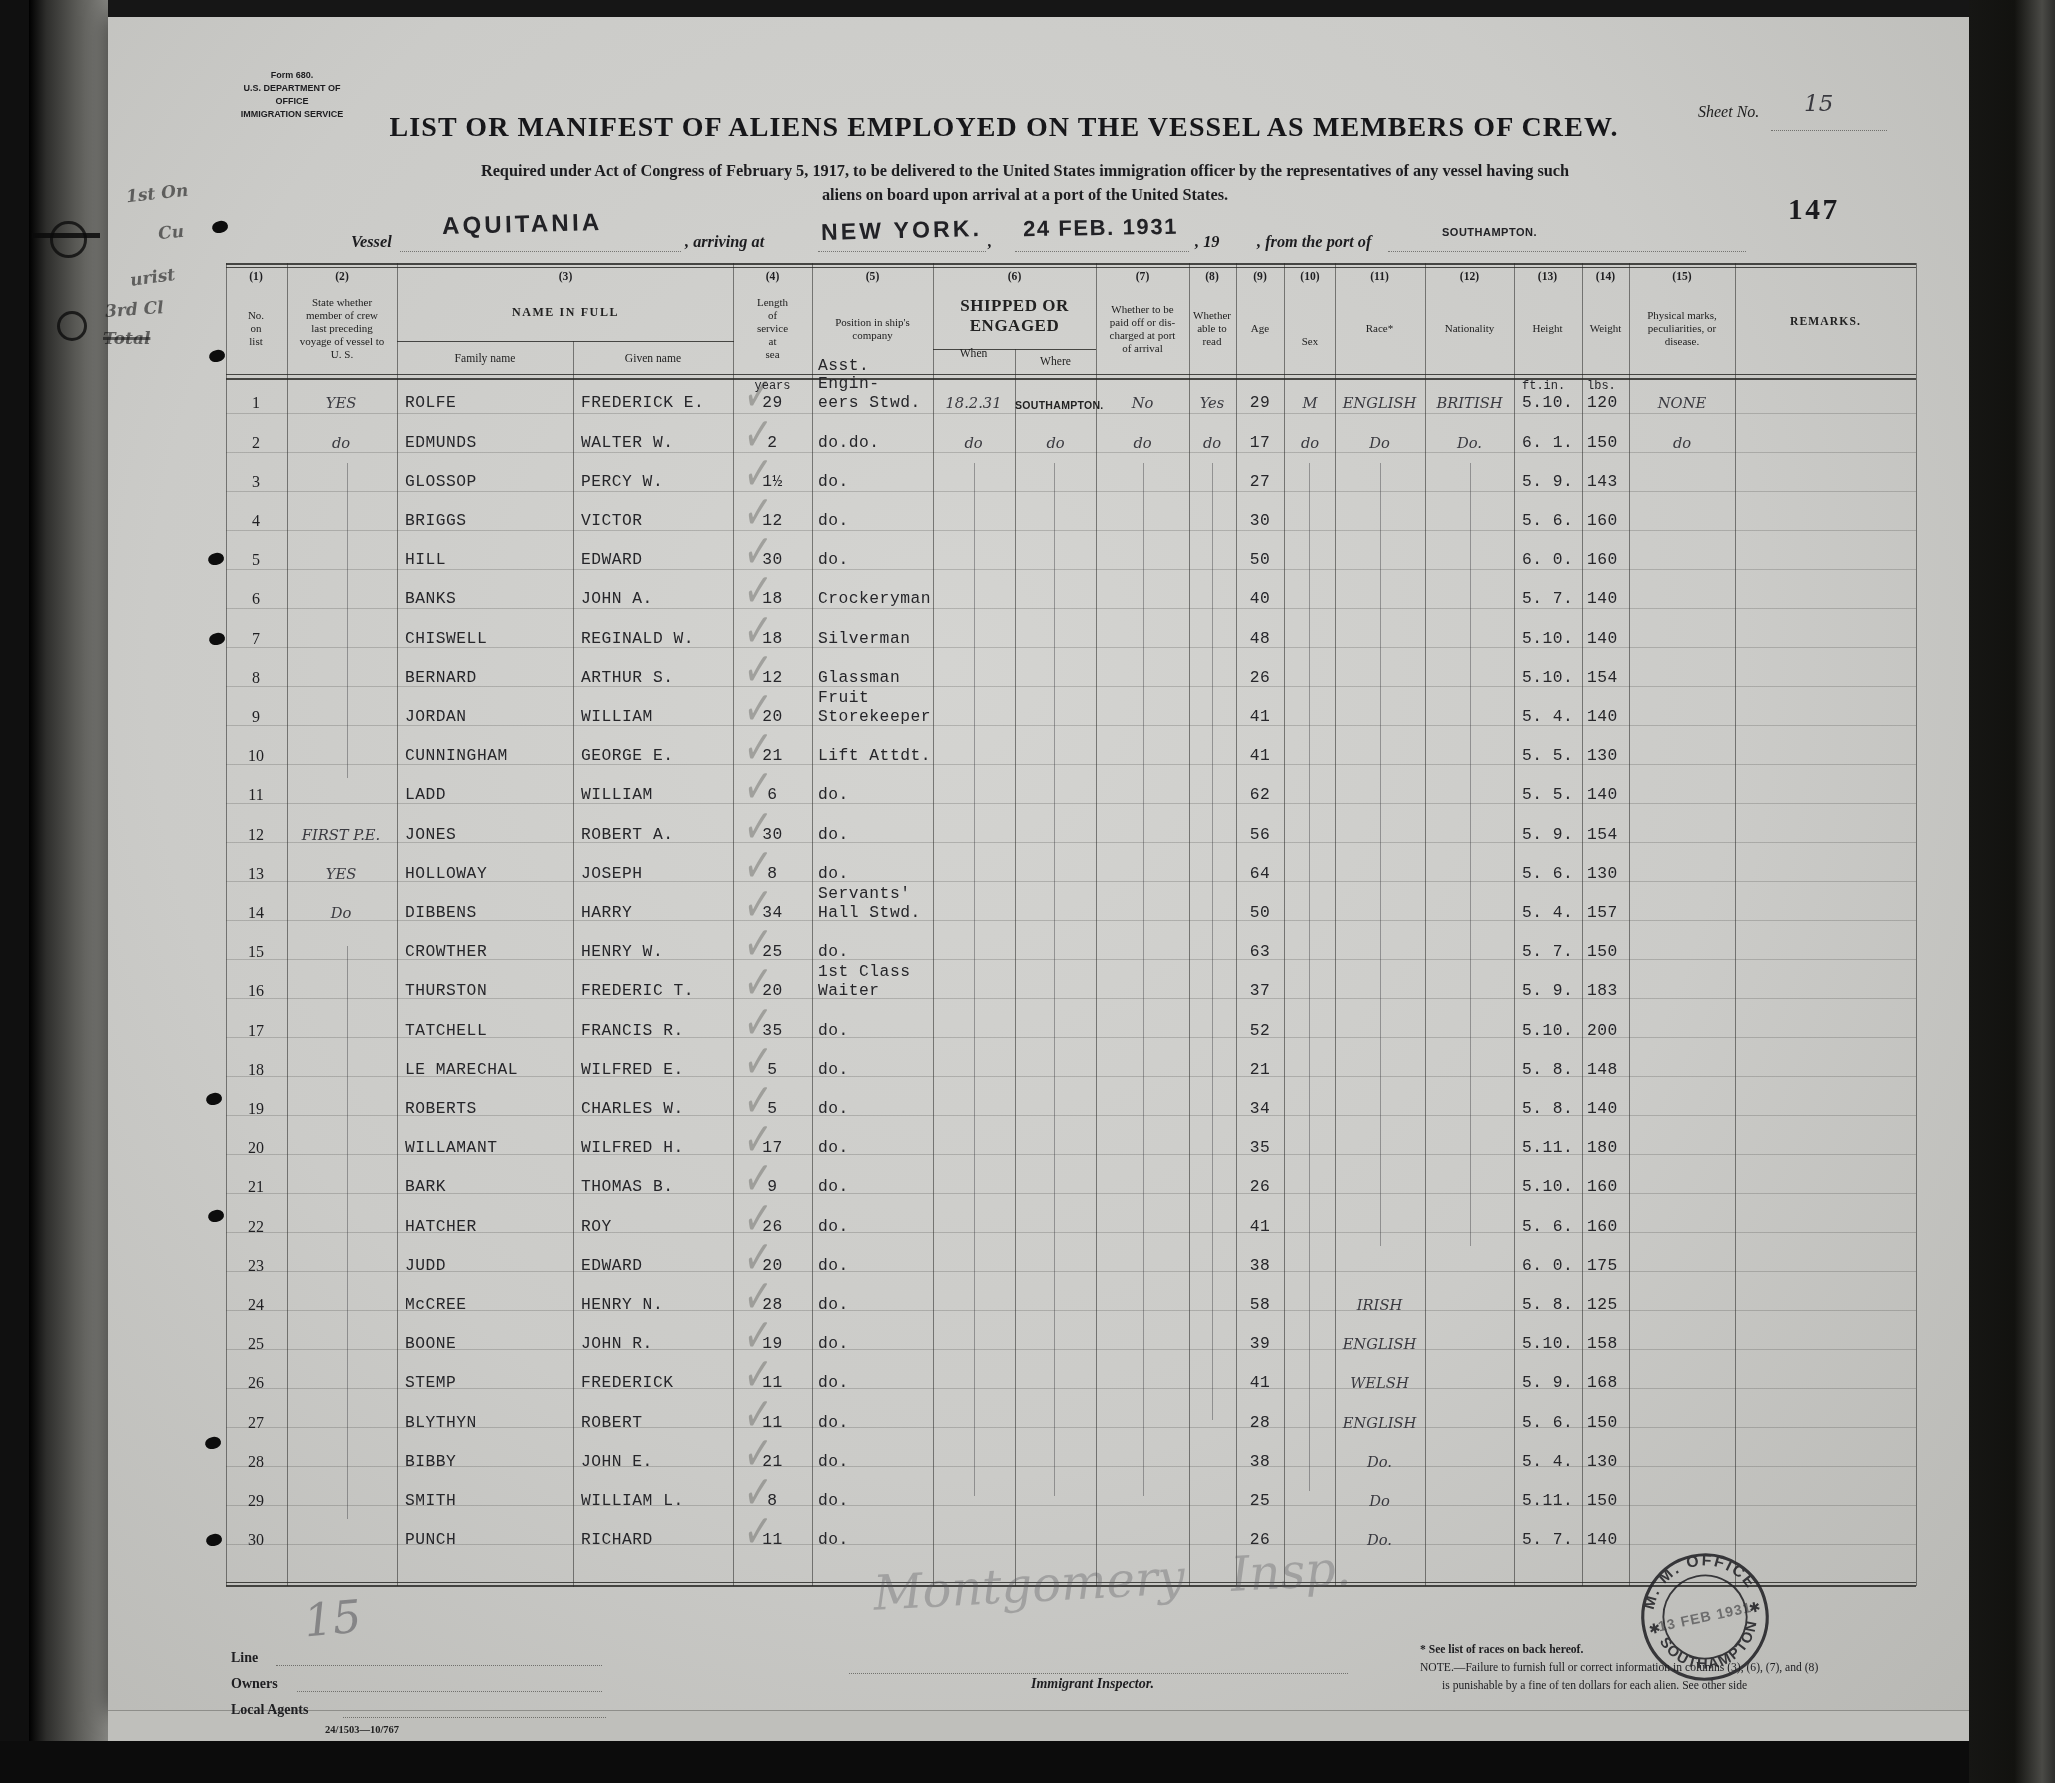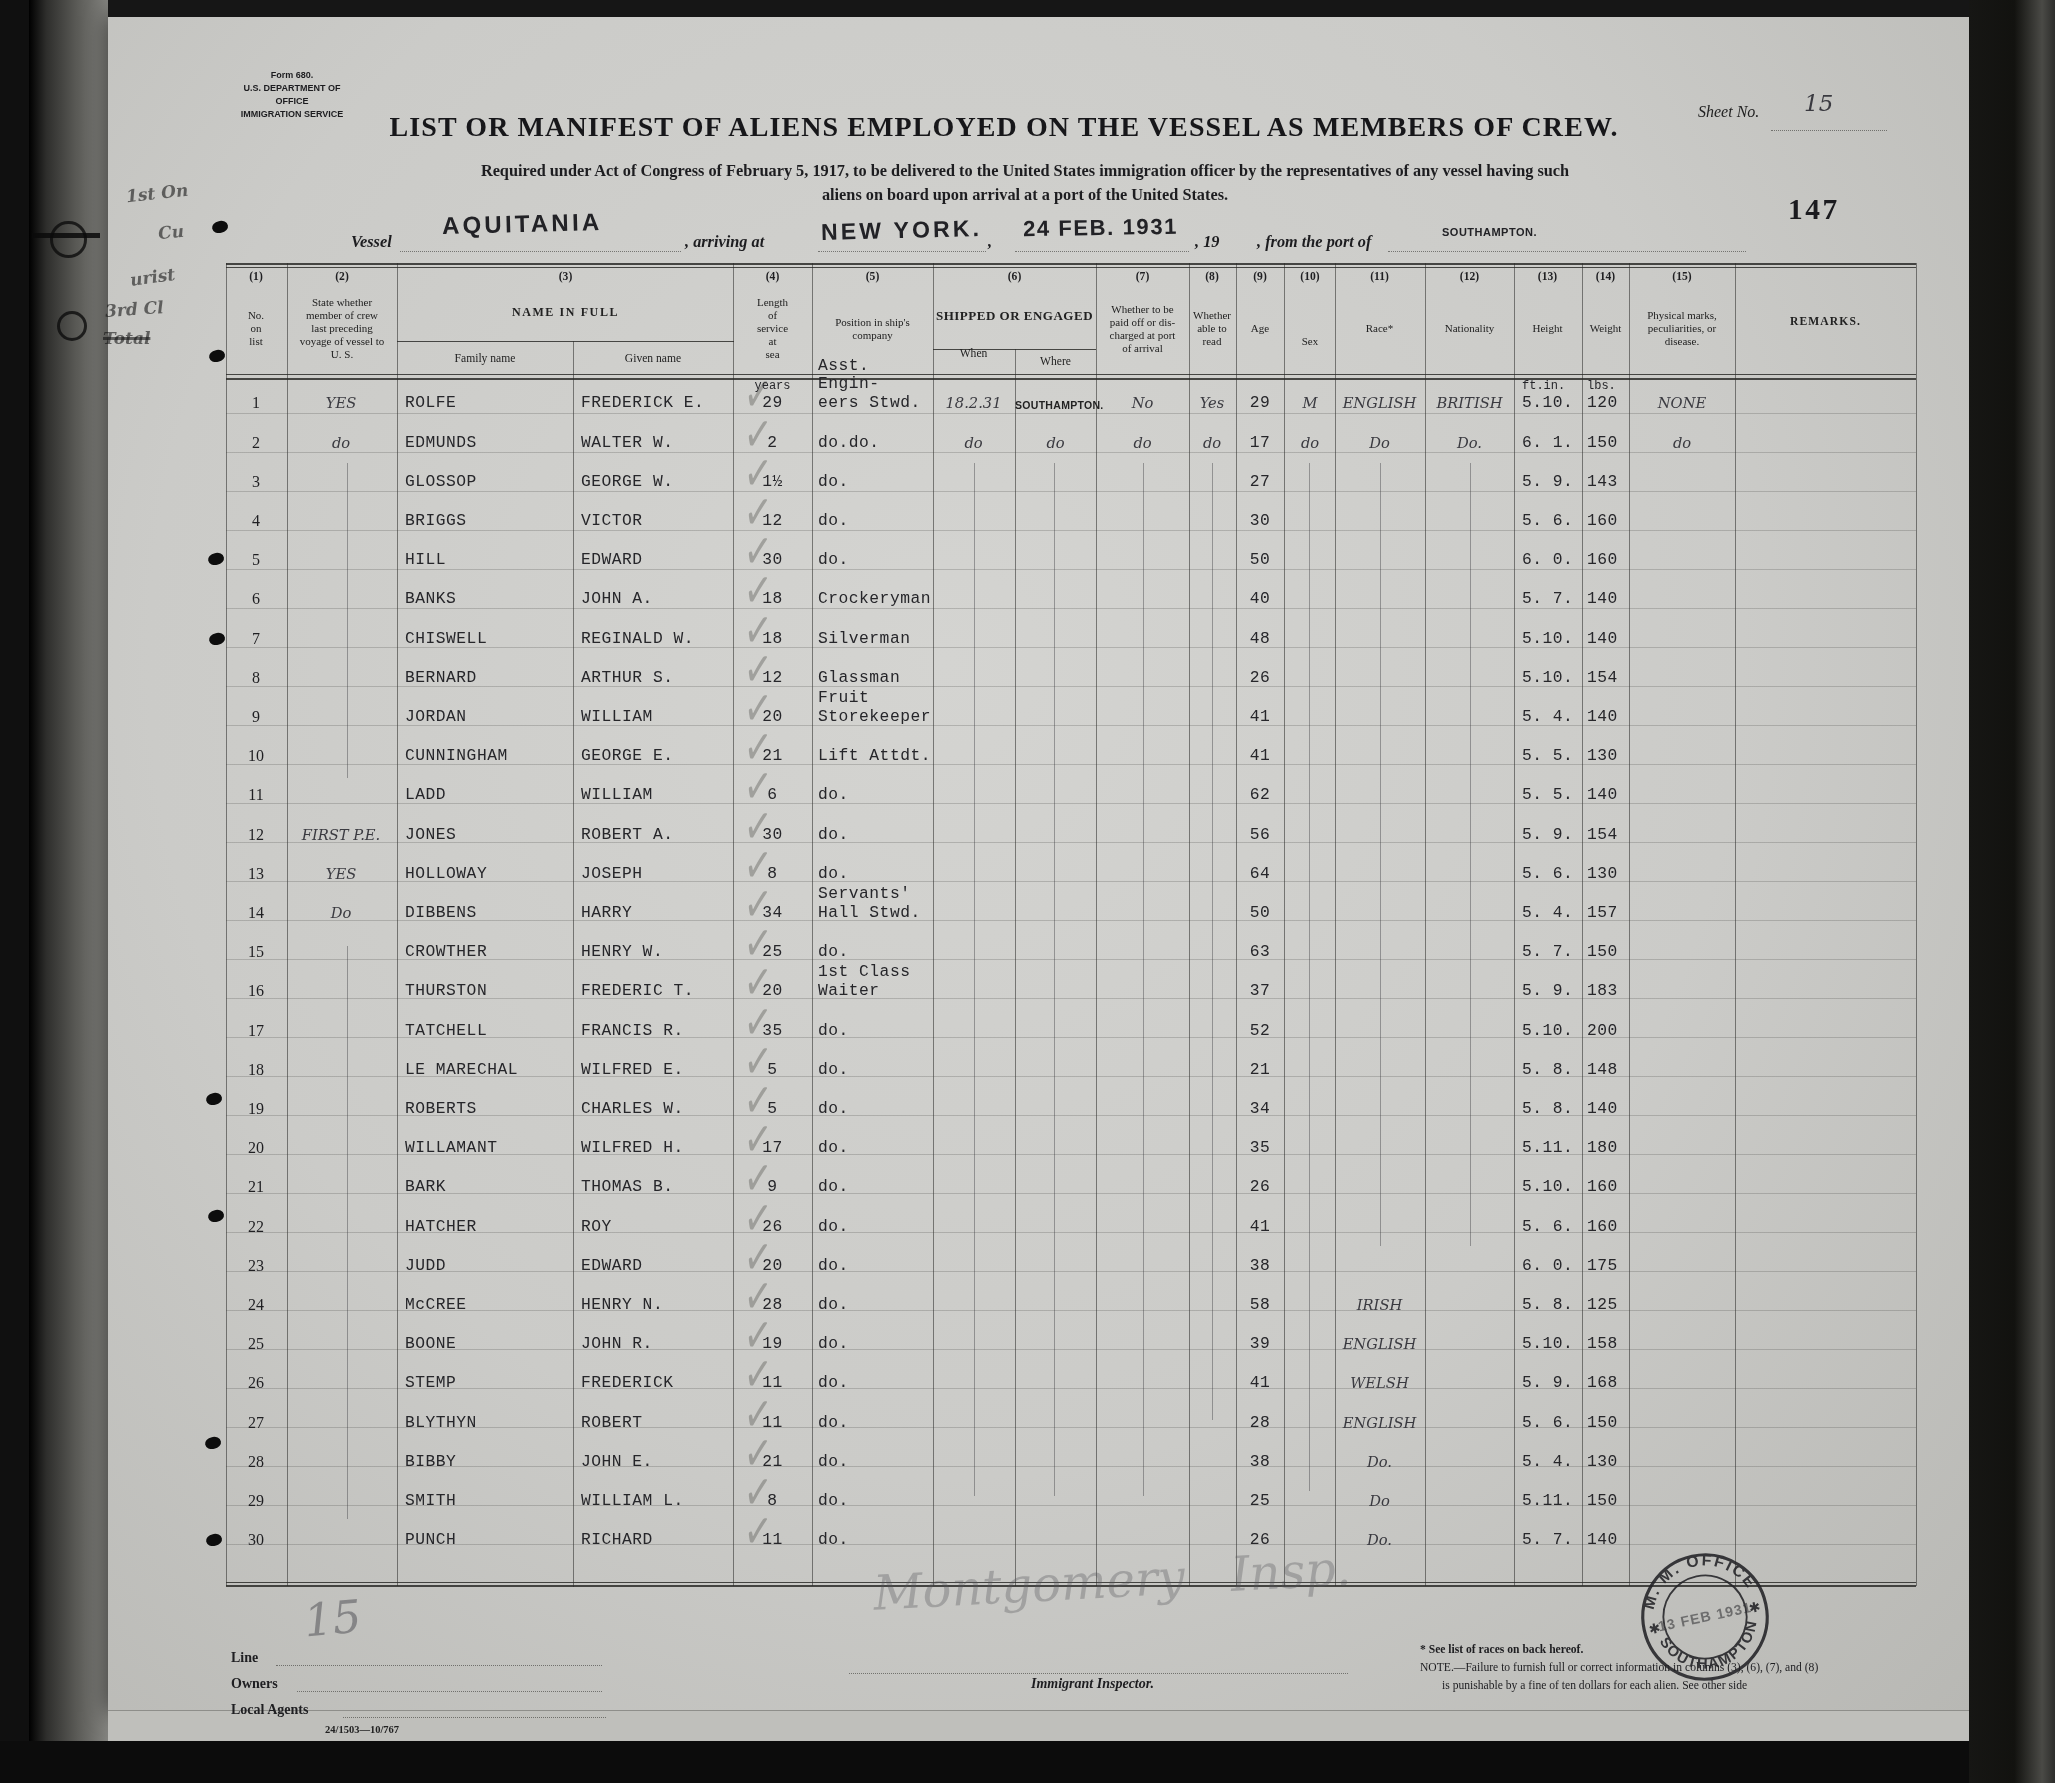--- a/index.html
+++ b/index.html
@@ -209,21 +209,21 @@
 at
 sea</span>
     </div>
   <div class="hcol" style="left:812px;width:121px;height:105px;">
     <span class="hnum">(5)</span>
     <span class="htext">Position in ship's
 company</span>
     </div>
   <div class="hcol" style="left:933px;width:163px;height:80px;">
     <span class="hnum">(6)</span>
-    <span class="htext big" style="font-size:13px;letter-spacing:0.5px;">SHIPPED OR ENGAGED</span>
+    <span class="htext big" style="font-size:17px;letter-spacing:0.5px;">SHIPPED OR ENGAGED</span>
     </div>
   <div class="hsub" style="left:933px;top:341px;width:81px;height:25px;">
       <span>When</span>
     </div>
   <div class="hsub" style="left:1015px;top:349px;width:81px;height:25px;">
       <span>Where</span>
     </div>
   <div class="hcol" style="left:1096px;width:93px;height:105px;">
     <span class="hnum">(7)</span>
     <span class="htext">Whether to be
@@ -320,21 +320,21 @@
       <span class="cell c-race hand">Do</span>
       <span class="cell c-nat hand">Do.</span>
       <span class="cell c-hgt typed"><i class="note"></i><b>6. 1.</b></span>
       <span class="cell c-wgt typed"><i class="note"></i><b>150</b></span>
       <span class="cell c-marks hand">do</span>
     </div>
       <div class="row" style="top: 454px;">
       <span class="cell c-no serif">3</span>
       <span class="cell c-crew hand"></span>
       <span class="cell c-family typed">GLOSSOP</span>
-      <span class="cell c-given typed">GEORGE W.</span>
+      <span class="cell c-given typed">PERCY W.</span>
       <span class="cell c-check"></span>
       <span class="cell c-service typed"><i class="note"></i><b>1½</b></span>
       <span class="cell c-pos typed">do.</span>
       <span class="cell c-when hand"></span>
       <span class="cell c-where hand"></span>
       <span class="cell c-paid hand"></span>
       <span class="cell c-read hand"></span>
       <span class="cell c-age typed">27</span>
       <span class="cell c-sex hand"></span>
       <span class="cell c-race hand"></span>

